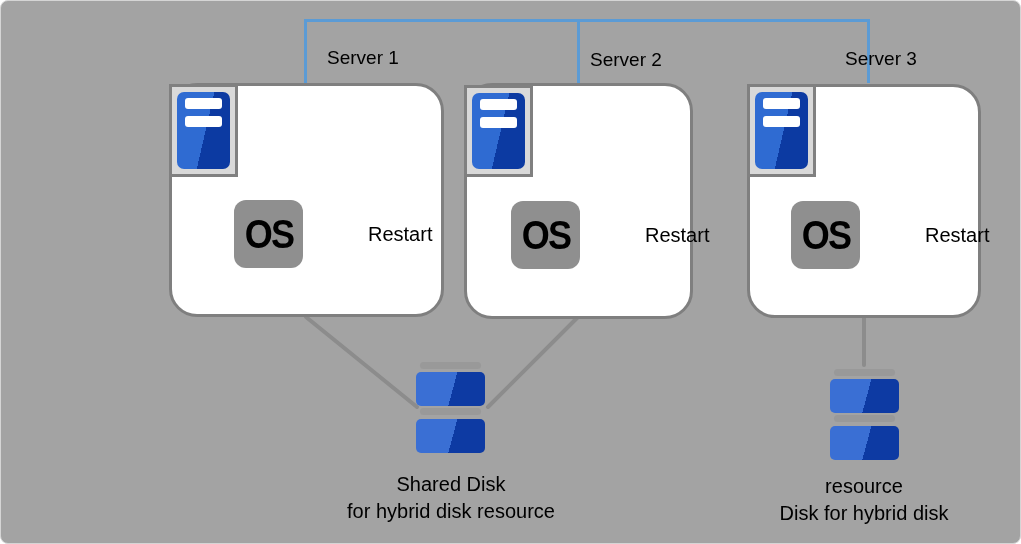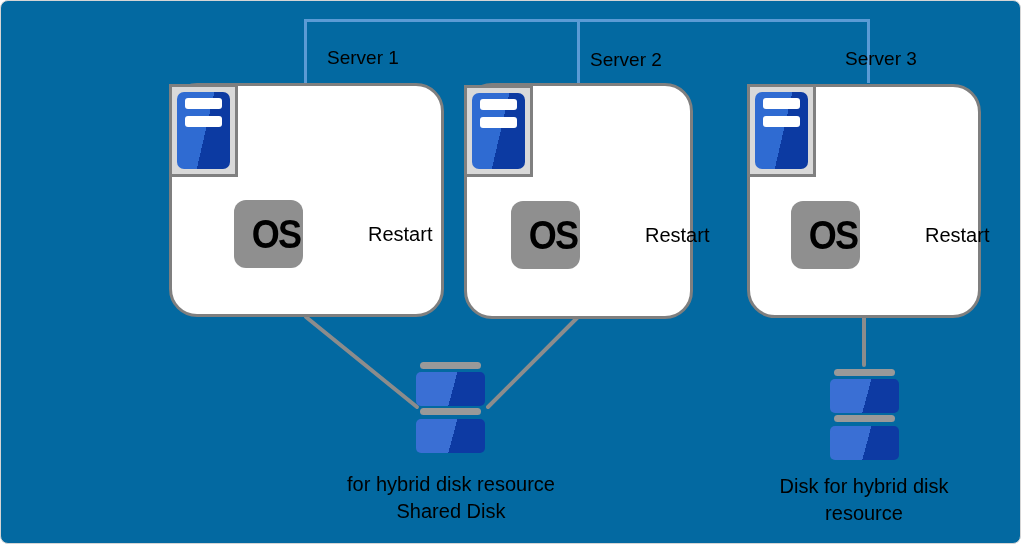--- a/index.html
+++ b/index.html
@@ -1,21 +1,21 @@
 <!DOCTYPE html>
 <html style="--c-connector-blue: #5b9bd5; --c-line-gray: #8c8c8c; --c-box-border: #7f7f7f; --c-icon-frame: #d9d9d9; --c-icon-frame-border: #808080; --c-blue-light: #2f6bd2; --c-blue-dark: #0c3aa2; --c-disk-blue-light: #3a6fd4; --c-disk-blue-dark: #0d3aa3; --c-os-gray: #8f8f8f; --c-disk-cap: #999999; --c-page-border: #d5d5d5; --c-text: #000000;"><head>
 <meta charset="utf-8">
 <style>
   html, body { margin: 0; padding: 0; background: #ffffff; }
   * { box-sizing: border-box; }
   #canvas {
     position: relative;
     width: 1021px;
     height: 544px;
-    background: #0369a1;
+    background: #a3a3a3;
     border: 1px solid var(--c-page-border, #d5d5d5);
     border-radius: 8px;
     overflow: hidden;
     font-family: "Liberation Sans", sans-serif;
     color: var(--c-text, #000);
   }
   #wires { position: absolute; left: 0; top: 0; width: 1021px; height: 544px; }
   .net-line   { stroke: var(--c-connector-blue, #5b9bd5); stroke-width: 3; fill: none; }
   .link-line  { stroke: var(--c-line-gray, #8c8c8c); stroke-width: 4; fill: none; stroke-linecap: round; }
 
@@ -52,21 +52,21 @@
   .server-icon .bar.b1 { top: 11px; }
   .server-icon .bar.b2 { top: 29px; }
 
   .os-badge {
     position: absolute;
     width: 69px; height: 68px;
     border-radius: 12px;
     background: var(--c-os-gray, #8f8f8f);
     display: flex;
     align-items: center;
-    justify-content: flex-end;
+    justify-content: center;
   }
   .os-badge .os-text {
     font-size: 40px;
     font-weight: 900;
     letter-spacing: -2px;
     transform: scaleX(0.9);
     color: #000;
   }
   .restart-label {
     position: absolute;
@@ -176,28 +176,28 @@
   </div>
   <div class="restart-label" id="restart-3">Restart</div>
 
   <div class="disk-icon" id="disk-icon-1">
     <div class="cap c1"></div>
     <div class="platter p1"></div>
     <div class="cap c2"></div>
     <div class="platter p2"></div>
   </div>
   <div class="disk-caption" id="disk-caption-1">
+    <div>Shared Disk</div>
     <div>for hybrid disk resource</div>
-    <div>Shared Disk</div>
   </div>
 
   <div class="disk-icon" id="disk-icon-2">
     <div class="cap c1"></div>
     <div class="platter p1"></div>
     <div class="cap c2"></div>
     <div class="platter p2"></div>
   </div>
   <div class="disk-caption" id="disk-caption-2">
+    <div>resource</div>
     <div>Disk for hybrid disk</div>
-    <div>resource</div>
   </div>
 
 </div>
 
 </body></html>

